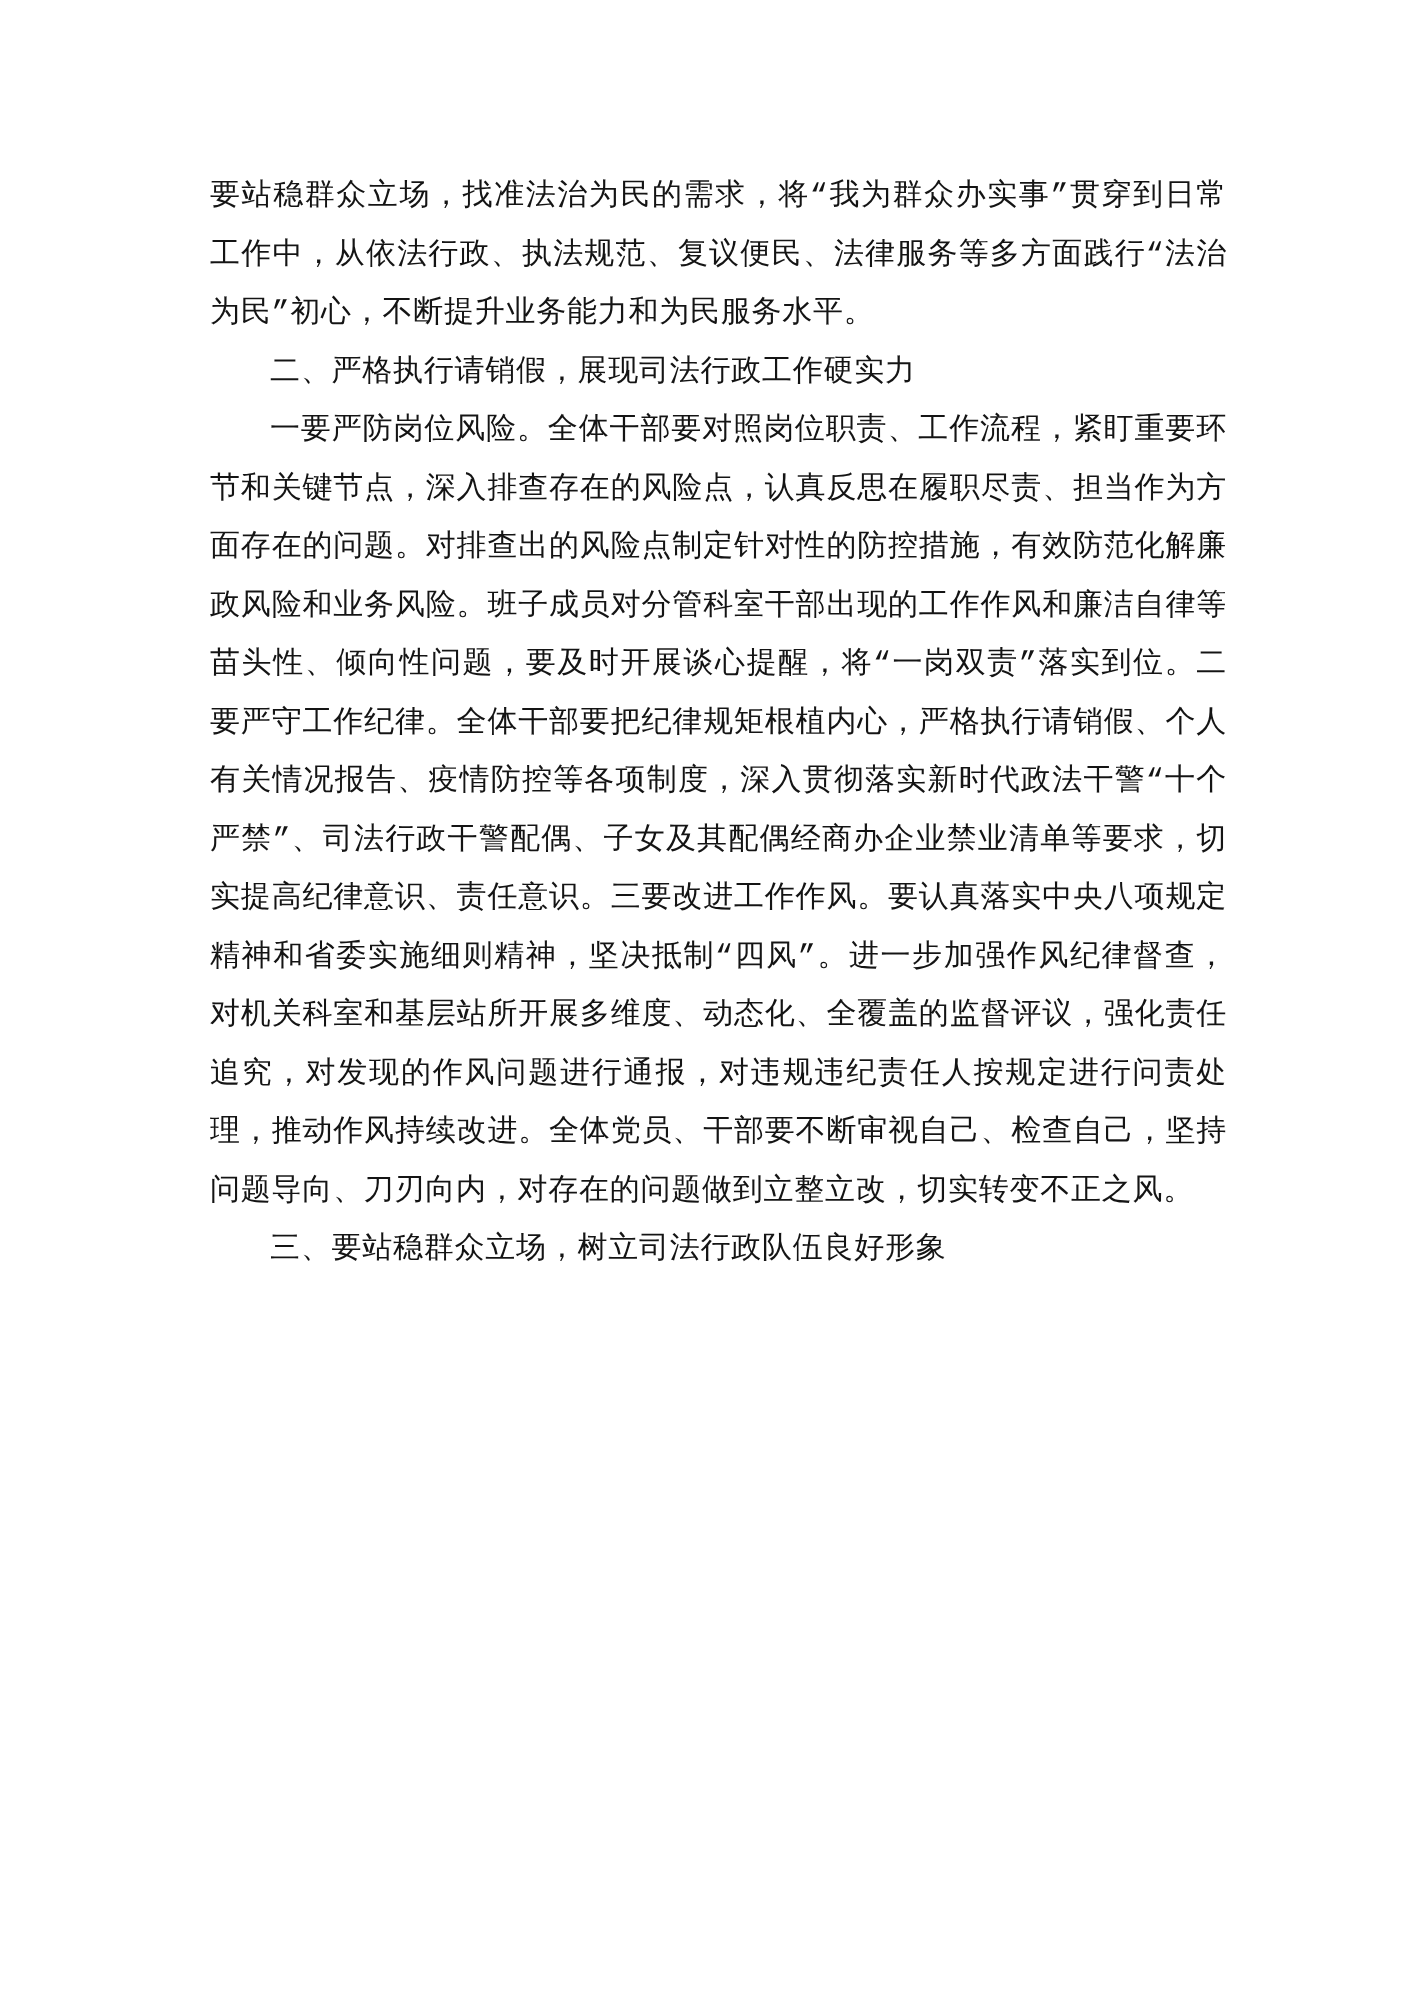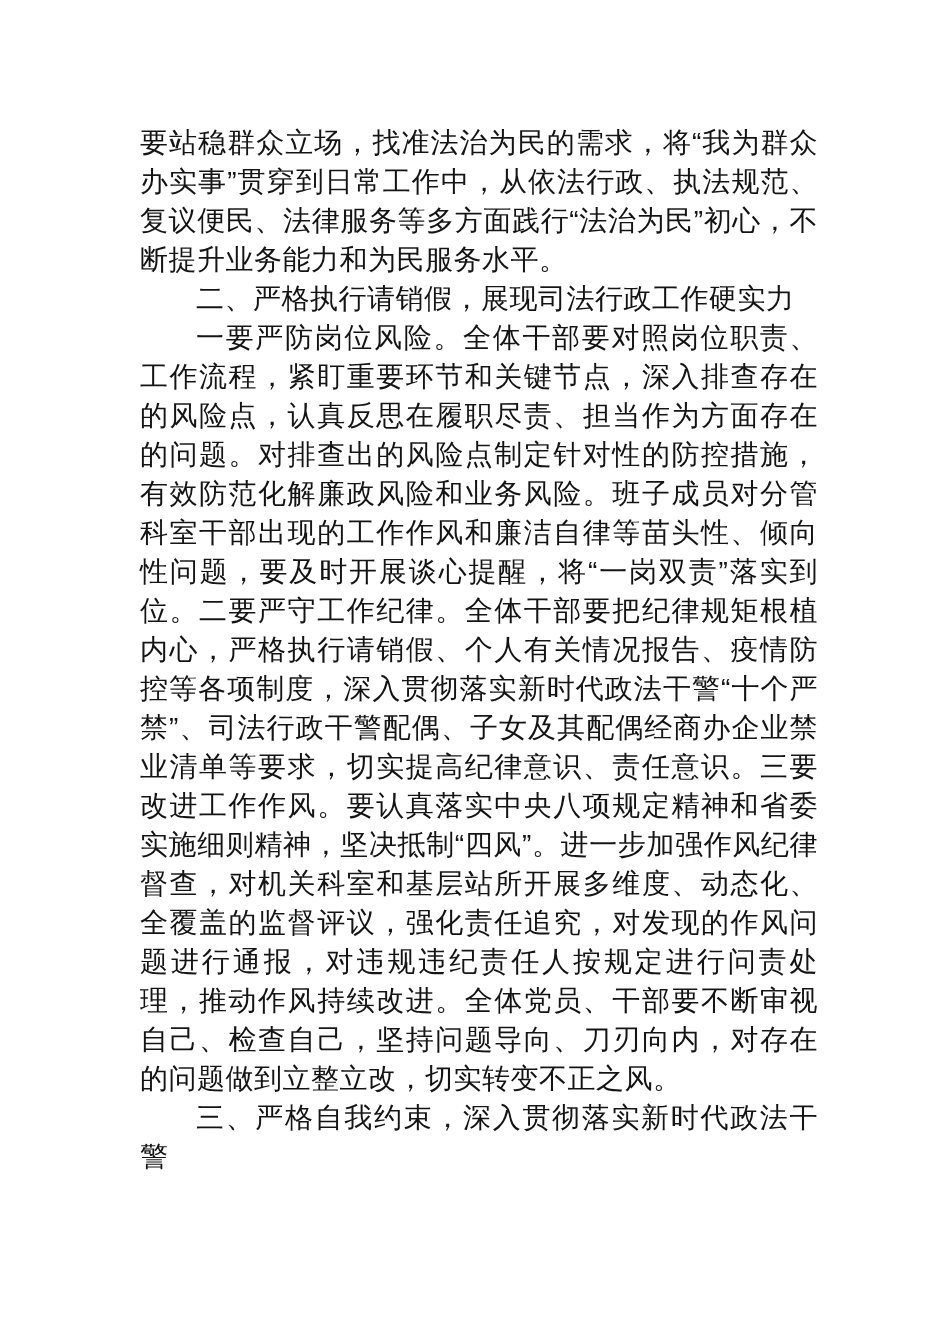--- a/index.html
+++ b/index.html
@@ -10,24 +10,24 @@
   .page {
     position: relative;
     width: 950px;
     height: 1344px;
     background: #ffffff;
     overflow: hidden;
   }
   .content {
     position: absolute;
     left: 140px;
-    top: 123px;
+    top: 112px;
     width: 678px;
-    font-family: Liberation Sans, sans-serif;
-    font-size: 28px;
+    font-family: Liberation Mono, monospace;
+    font-size: 20px;
     line-height: 39px;
     color: #141414;
     text-align: justify;
     text-justify: inter-ideograph;
     letter-spacing: 0.5px;
   }
   .para {
     margin: 0;
     padding: 0;
     text-indent: 2em;
@@ -37,15 +37,15 @@
   }
 </style>
 </head>
 <body>
 
 <div class="page">
   <div class="content">
     <p class="para no-indent">要站稳群众立场，找准法治为民的需求，将“我为群众办实事”贯穿到日常工作中，从依法行政、执法规范、复议便民、法律服务等多方面践行“法治为民”初心，不断提升业务能力和为民服务水平。</p>
     <p class="para">二、严格执行请销假，展现司法行政工作硬实力</p>
     <p class="para">一要严防岗位风险。全体干部要对照岗位职责、工作流程，紧盯重要环节和关键节点，深入排查存在的风险点，认真反思在履职尽责、担当作为方面存在的问题。对排查出的风险点制定针对性的防控措施，有效防范化解廉政风险和业务风险。班子成员对分管科室干部出现的工作作风和廉洁自律等苗头性、倾向性问题，要及时开展谈心提醒，将“一岗双责”落实到位。二要严守工作纪律。全体干部要把纪律规矩根植内心，严格执行请销假、个人有关情况报告、疫情防控等各项制度，深入贯彻落实新时代政法干警“十个严禁”、司法行政干警配偶、子女及其配偶经商办企业禁业清单等要求，切实提高纪律意识、责任意识。三要改进工作作风。要认真落实中央八项规定精神和省委实施细则精神，坚决抵制“四风”。进一步加强作风纪律督查，对机关科室和基层站所开展多维度、动态化、全覆盖的监督评议，强化责任追究，对发现的作风问题进行通报，对违规违纪责任人按规定进行问责处理，推动作风持续改进。全体党员、干部要不断审视自己、检查自己，坚持问题导向、刀刃向内，对存在的问题做到立整立改，切实转变不正之风。</p>
-    <p class="para">三、严格自我约束，深入贯彻落实新时代政法干警</p>
+    <p class="para">三、要站稳群众立场，树立司法行政队伍良好形象</p>
   </div>
 </div>
 
 </body></html>

